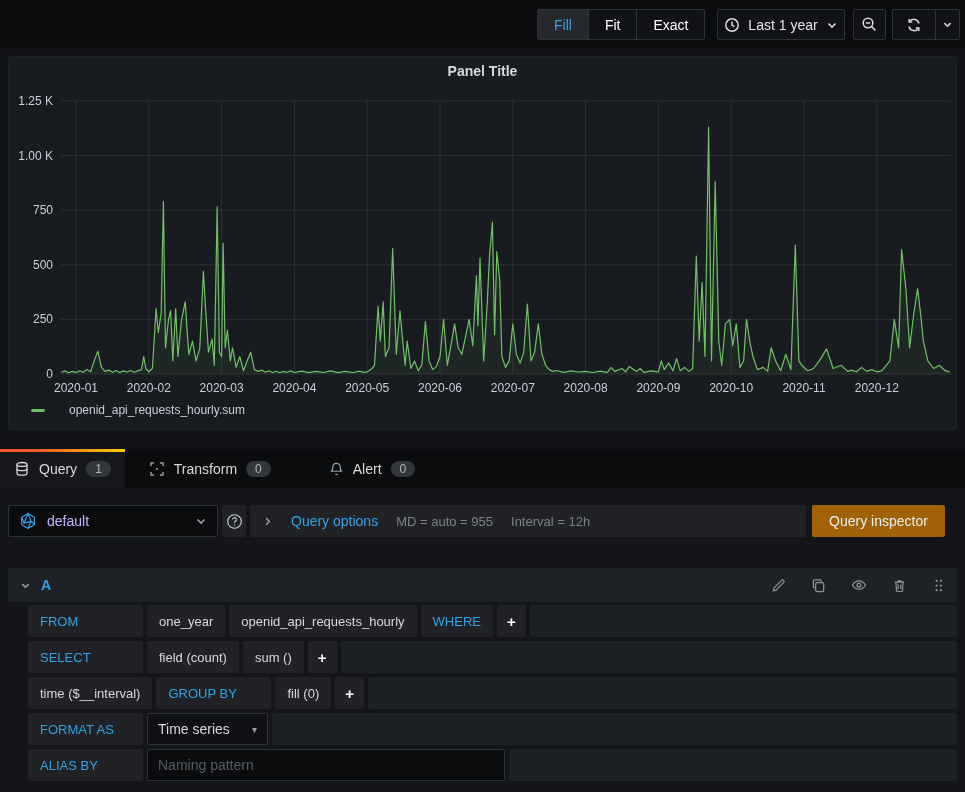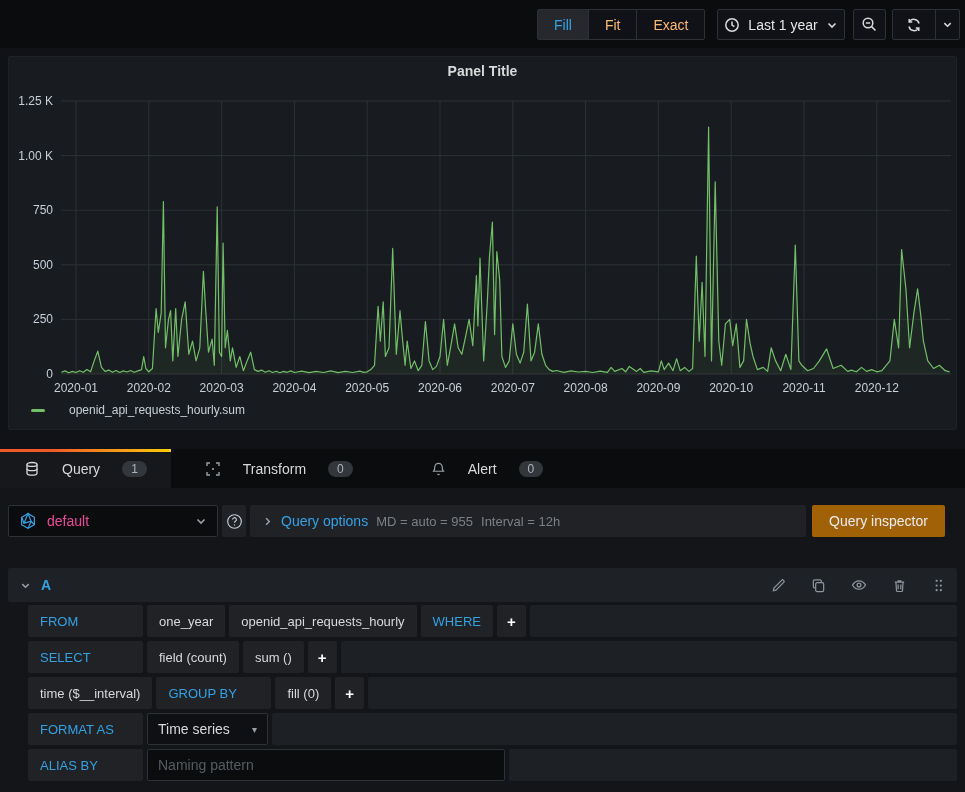--- a/index.html
+++ b/index.html
@@ -2,21 +2,21 @@
 <html><head>
 <meta charset="utf-8">
 <style>
   * { margin:0; padding:0; box-sizing:border-box; }
   html,body { width:965px; height:792px; background:#111217; font-family:"Liberation Sans",sans-serif; overflow:hidden; }
   .stage { position:relative; width:965px; height:792px; background:#111217;text-decoration:underline; }
 
   
   .topbar { position:absolute; left:0; top:0; width:965px; height:48px; background:#0b0c0e; }
   .btn-group { position:absolute; top:9px; height:31px; display:flex; border:1px solid #2c3235; border-radius:2px; background:#111217; }
-  .seg-btn { display:flex; align-items:center; justify-content:center; padding:0 16px; font-size:14px; color:#fdba74; cursor:pointer; border-right:1px solid #2c3235; }
+  .seg-btn { display:flex; align-items:center; justify-content:center; padding:0 16px; font-size:14px; color:#ffffff; cursor:pointer; border-right:1px solid #2c3235; }
   .seg-btn:last-child { border-right:none; }
   .seg-btn.active { background:#26282d; color:#35a2e8; font-weight:500; }
   .grp-fill { left:537px; }
   .timepicker { left:717px; width:128px; display:flex; align-items:center; justify-content:center; gap:8px; color:#e5e5e5; font-size:14px; font-weight:500; cursor:pointer; }
   .iconbtn { position:absolute; top:9px; height:31px; display:flex; align-items:center; justify-content:center; border:1px solid #2c3235; border-radius:2px; background:#111217; color:#c7d0d9; cursor:pointer; }
   .zoomout { left:853px; width:33px; }
   .refreshgrp { left:892px; width:68px; padding:0; }
   .refreshgrp .half { height:100%; display:flex; align-items:center; justify-content:center; }
   .refreshgrp .half.l { width:44px; border-right:1px solid #2c3235; }
   .refreshgrp .half.r { width:23px; }
@@ -24,34 +24,34 @@
   
   .panel { position:absolute; left:8px; top:56px; width:949px; height:374px; background:#181b1f; border:1px solid #1f2227; border-radius:2px; }
   .panel-title { position:absolute; left:0; top:6px; width:100%; text-align:center; color:#d8d9da; font-size:14px; font-weight:600; }
   .chart-wrap { position:absolute; left:0; top:28px; width:947px; height:332px; }
   .legend { position:absolute; left:22px; top:346px; display:flex; align-items:center; gap:24px; cursor:pointer; }
   .legend-dash { width:14px; height:3px; border-radius:2px; background:#73BF69; }
   .legend-label { color:#c7d0d9; font-size:12px; }
 
   
   .tabbar { position:absolute; left:0; top:449px; width:965px; height:39px; background:#0b0c0e; display:flex; }
-  .tab { position:relative; height:39px; display:flex; align-items:center; justify-content:center; gap:22px; padding:0 24px; cursor:pointer; color:#d8d9da; font-size:14px; font-weight:500; }
+  .tab { position:relative; height:39px; display:flex; align-items:center; justify-content:center; gap:9px; padding:0 14px; cursor:pointer; color:#d8d9da; font-size:14px; font-weight:500; }
   .tab.active { background:#16181c; }
   .tab.active::before { content:""; position:absolute; left:0; top:0; right:0; height:3px; background:linear-gradient(to right,#f05a28 30%,#fbca0a 99%); }
   .tab .cnt { background:#33373c; color:#aeb4ba; font-size:12px; border-radius:9px; padding:1px 9px; font-weight:400; }
   .tab .ticon { color:#9aa0a6; display:flex; }
   .tab.active .ticon { color:#d8d9da; }
 
   .pane { position:absolute; left:0; top:488px; width:965px; height:304px; background:#131519; }
 
   
   .ds-select { position:absolute; left:8px; top:17px; width:210px; height:32px; background:#0b0c0e; border:1px solid #2c3235; border-radius:2px; display:flex; align-items:center; gap:10px; padding:0 10px; cursor:pointer; }
-  .ds-select .name { color:#ec4899; font-size:14px; flex:1; }
+  .ds-select .name { color:#c4b5fd; font-size:14px; flex:1; }
   .helpbtn { position:absolute; left:222px; top:17px; width:24px; height:32px; background:#202226; border-radius:2px; display:flex; align-items:center; justify-content:center; color:#c7d0d9; cursor:pointer; }
-  .qopts { position:absolute; left:250px; top:17px; width:556px; height:32px; background:#202226; border-radius:2px; display:flex; align-items:center; gap:8px; padding:0 12px; }
+  .qopts { position:absolute; left:250px; top:17px; width:556px; height:32px; background:#202226; border-radius:2px; display:flex; align-items:center; gap:18px; padding:0 12px; }
   .qopts .chev { color:#9aa0a6; }
   .qopts .optlink { color:#35a2e8; font-size:14px; font-weight:500; cursor:pointer; }
   .qopts .meta { color:#7b8087; font-size:13px; }
   .inspector { position:absolute; left:812px; top:17px; width:133px; height:32px; background:#a16207; border-radius:2px; color:#e9edf2; font-size:14px; font-weight:500; display:flex; align-items:center; justify-content:center; cursor:pointer; }
 
   
   .qheader { position:absolute; left:8px; top:80px; width:949px; height:34px; background:#1e2126; border-radius:2px; display:flex; align-items:center; padding:0 12px; gap:10px; }
   .qheader .refid { color:#33a2e5; font-size:14px; font-weight:600; }
   .qheader .spacer { flex:1; }
   .qheader .hicon { color:#8e949c; display:flex; cursor:pointer; margin-left:15px; }

